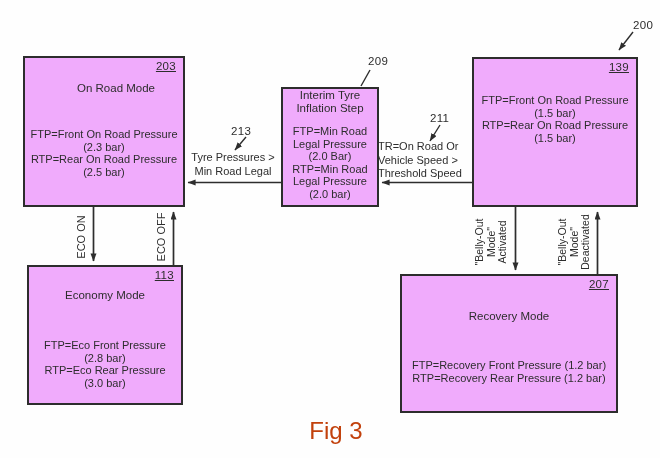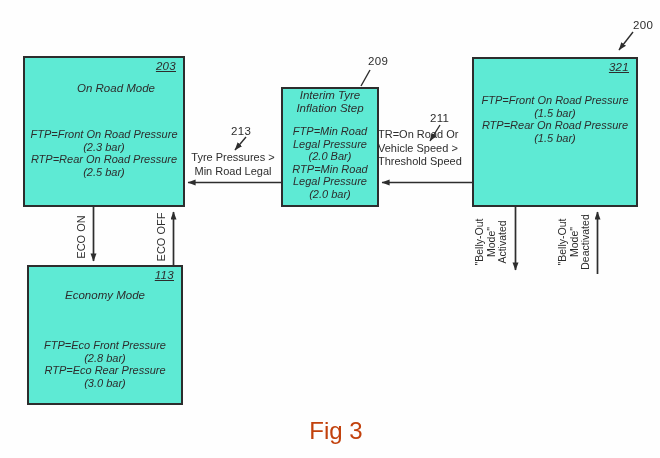--- a/index.html
+++ b/index.html
@@ -1,21 +1,21 @@
 <!DOCTYPE html>
 <html><head>
 <meta charset="utf-8">
 <style>
   html,body{margin:0;padding:0;background:#ffffff;}
   .stage{
     position:relative;width:660px;height:458px;background:#fefefe;
     font-family:"Liberation Sans", sans-serif;color:#2d2d2d;overflow:hidden;
   }
   .box{
-    position:absolute;box-sizing:border-box;border:2px solid #2d2d2d;background:#5eead4;font-style:italic;
+    position:absolute;box-sizing:border-box;border:2px solid #2d2d2d;background:#f0abfc;
   }
   .box .ref{
     position:absolute;top:2px;right:7px;font-size:11.5px;text-decoration:underline;letter-spacing:.3px;
   }
   .box .title{text-align:center;font-size:11.5px;line-height:13px;}
   .box .line{text-align:center;font-size:11px;line-height:12.6px;}
   .onroad .title{margin-top:24px;padding-left:24px;}
   .onroad .body{margin-top:33px;}
   .offroad .title{margin-top:27px;}
   .offroad .body{margin-top:35px;}
@@ -85,48 +85,56 @@
       <div class="line">FTP=Min Road</div>
       <div class="line">Legal Pressure</div>
       <div class="line">(2.0 Bar)</div>
       <div class="line">RTP=Min Road</div>
       <div class="line">Legal Pressure</div>
       <div class="line">(2.0 bar)</div>
     </div>
   </div>
 
   <div class="box offroad" style="left:472px;top:57px;width:166px;height:150px;">
-    <span class="ref">321</span>
+    <span class="ref">139</span>
     <div class="body">
       <div class="line">FTP=Front On Road Pressure</div>
       <div class="line">(1.5 bar)</div>
       <div class="line">RTP=Rear On Road Pressure</div>
       <div class="line">(1.5 bar)</div>
     </div>
   </div>
 
   <div class="box economy" style="left:27px;top:265px;width:156px;height:140px;">
     <span class="ref">113</span>
     <div class="title">Economy Mode</div>
     <div class="body">
       <div class="line">FTP=Eco Front Pressure</div>
       <div class="line">(2.8 bar)</div>
       <div class="line">RTP=Eco Rear Pressure</div>
       <div class="line">(3.0 bar)</div>
     </div>
   </div>
 
+  <div class="box recovery" style="left:400px;top:274px;width:218px;height:139px;">
+    <span class="ref">207</span>
+    <div class="title">Recovery Mode</div>
+    <div class="body">
+      <div class="line">FTP=Recovery Front Pressure (1.2 bar)</div>
+      <div class="line">RTP=Recovery Rear Pressure (1.2 bar)</div>
+    </div>
+  </div>
 
   <div class="translabel" style="left:184px;top:151px;width:98px;">
     <div>Tyre Pressures &gt;</div>
     <div>Min Road Legal</div>
   </div>
   <div class="refnum" style="left:231px;top:125px;">213</div>
 
-  <div class="translabel" style="left:378px;top:128px;width:70px;">
+  <div class="translabel" style="left:378px;top:140px;width:70px;">
     <div>TR=On Road Or</div>
     <div>Vehicle Speed &gt;</div>
     <div>Threshold Speed</div>
   </div>
   <div class="refnum" style="left:430px;top:112px;">211</div>
 
   <div class="refnum" style="left:368px;top:55px;">209</div>
   <div class="refnum" style="left:633px;top:19px;">200</div>
 
   <div class="vlabel" style="left:82px;top:237px;">ECO ON</div>

